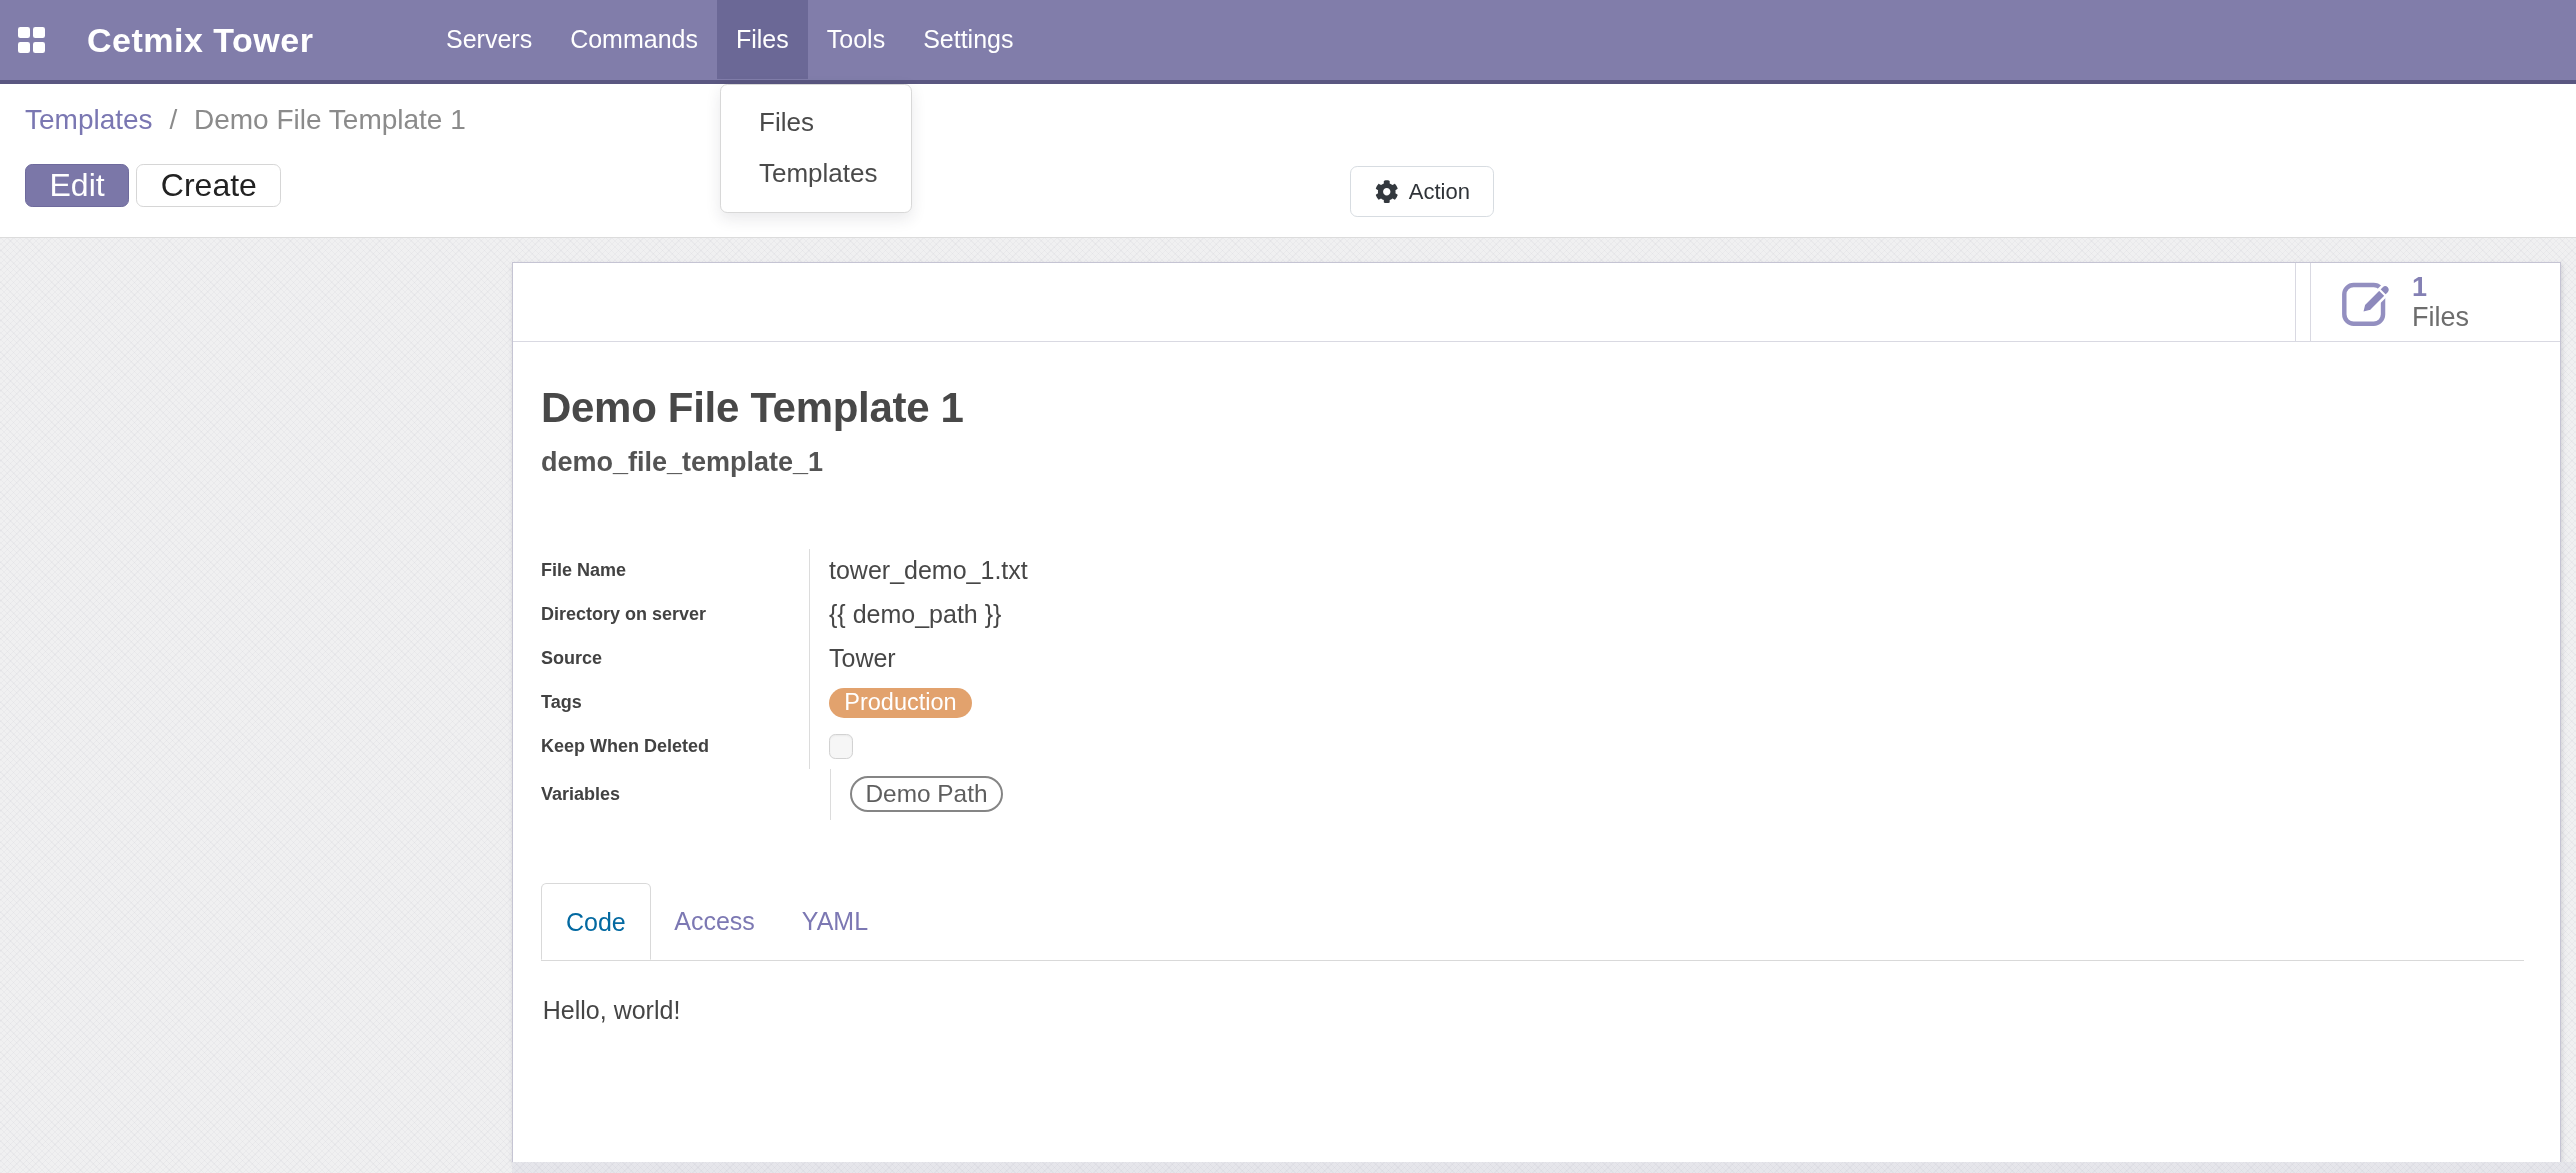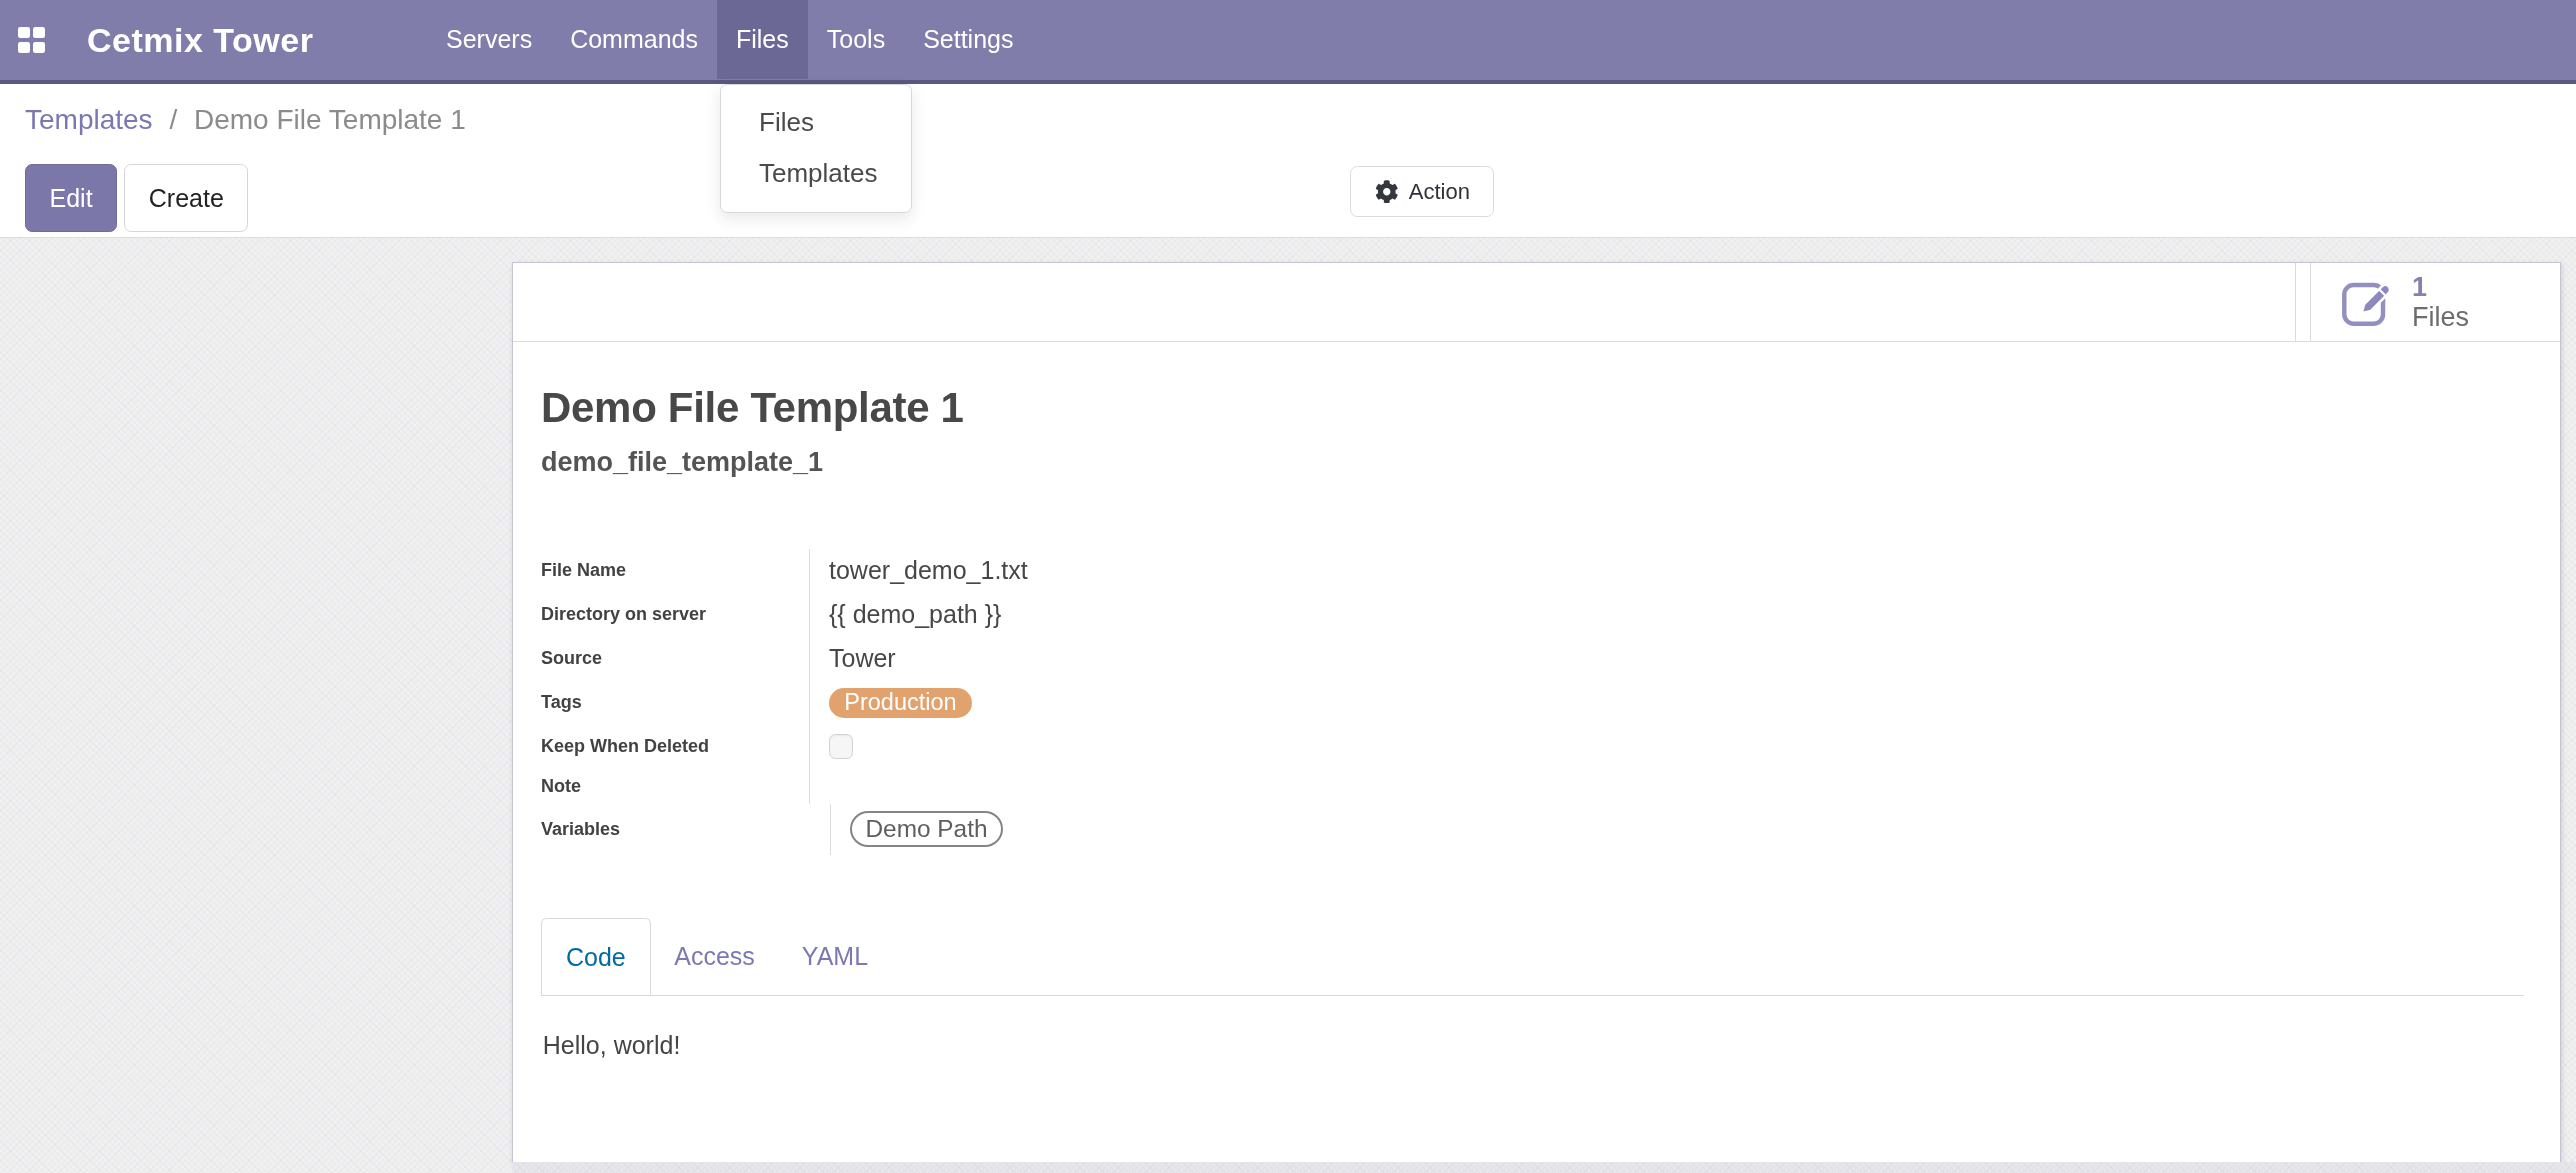--- a/index.html
+++ b/index.html
@@ -43,21 +43,21 @@
   .control-panel {
     position:absolute; left:0; top:84px; width:100%; height:154px;
     background:#ffffff; border-bottom:0.9px solid #dcdcdc;
   }
   .breadcrumb { position:absolute; left:25px; top:20px; font-size:28px; white-space:nowrap; }
   .bc-link { color:#7a77b2; text-decoration:none; cursor:pointer; }
   .bc-sep { color:#8b8b8b; margin:0 9px; }
   .bc-cur { color:#8b8b8b; }
   .cp-buttons { position:absolute; left:25px; top:80px; display:flex; gap:7.2px; }
   .btn {
-    height:68px; padding:0 23.5px; font-size:25px; border-radius:7.2px; cursor:pointer;
+    height:43px; padding:0 23.5px; font-size:32px; border-radius:7.2px; cursor:pointer;
     background:#ffffff; border:0.9px solid #d6d6d6; color:#222222;
     display:inline-flex; align-items:center; font-family:"Liberation Sans", sans-serif;
   }
   .btn.primary { background:#7b77a8; border-color:#6e6a9c; color:#ffffff; }
   .btn.action { position:absolute; left:1350px; top:82px; height:51px; border-color:#d7dce1; color:#2f3338; gap:10.8px; font-size:22px; }
   .gear-svg { width:23.5px; height:23.5px; fill:#33383e; }
 
   
   .content {
     position:absolute; left:0; top:238px; width:100%; height:935px;
@@ -212,24 +212,20 @@
               <div class="field-value">
                 <span class="badge">Production</span>
               </div>
             </div>
             <div class="field-row type-checkbox">
               <div class="field-label">Keep When Deleted</div>
               <div class="field-value">
                 <span class="checkbox"></span>
               </div>
             </div>
-            <div class="field-row type-empty">
-              <div class="field-label">Note</div>
-              <div class="field-value"></div>
-            </div>
             <div class="field-row type-pill">
               <div class="field-label">Variables</div>
               <div class="field-value">
                 <span class="pill">Demo Path</span>
               </div>
             </div>
           </div>
 
         <div class="notebook">
           <div class="tabs">

